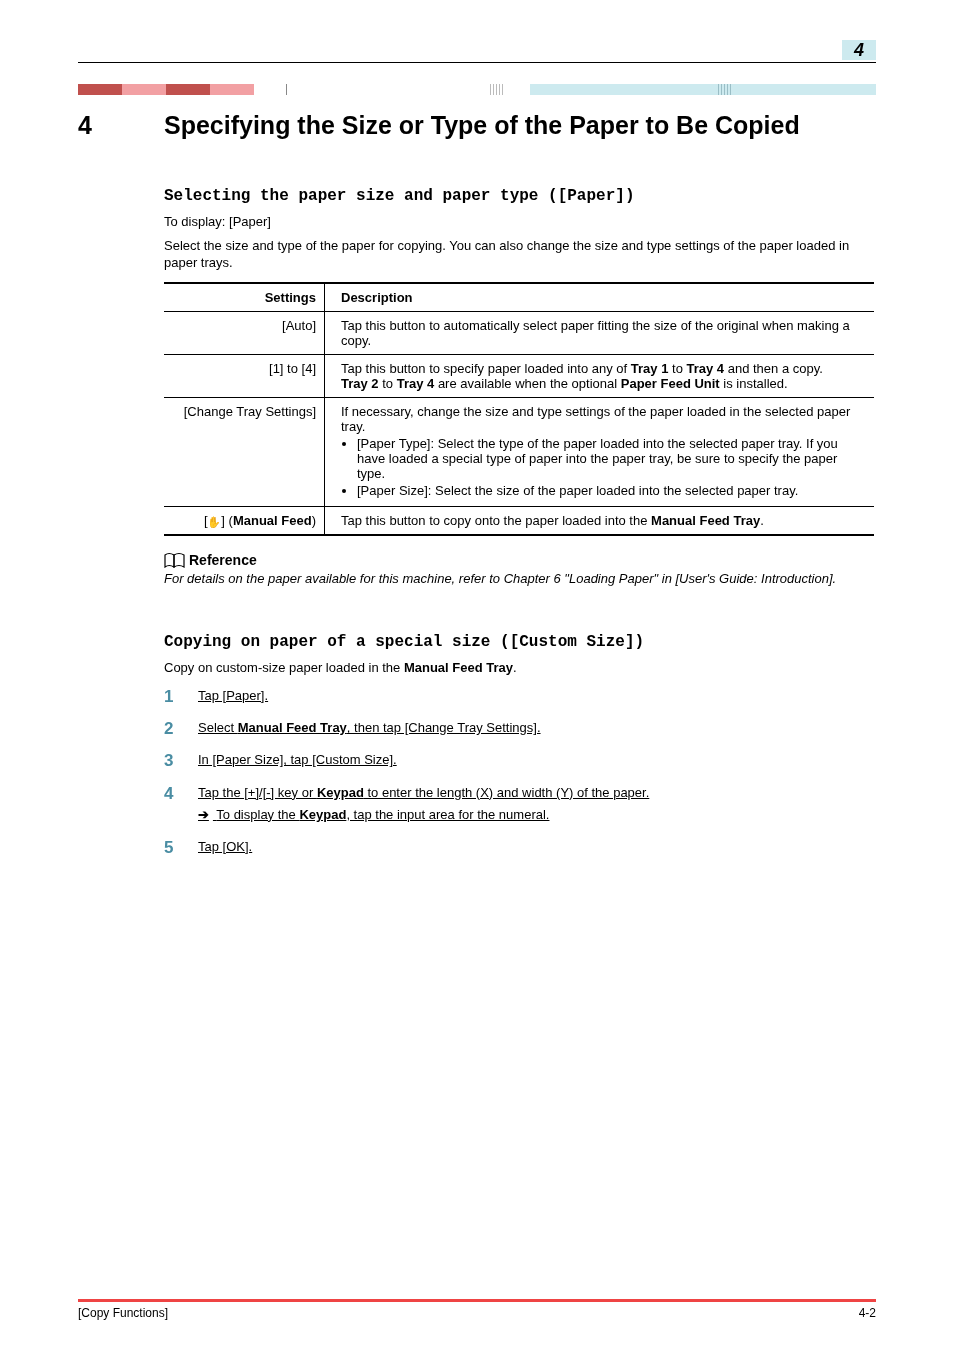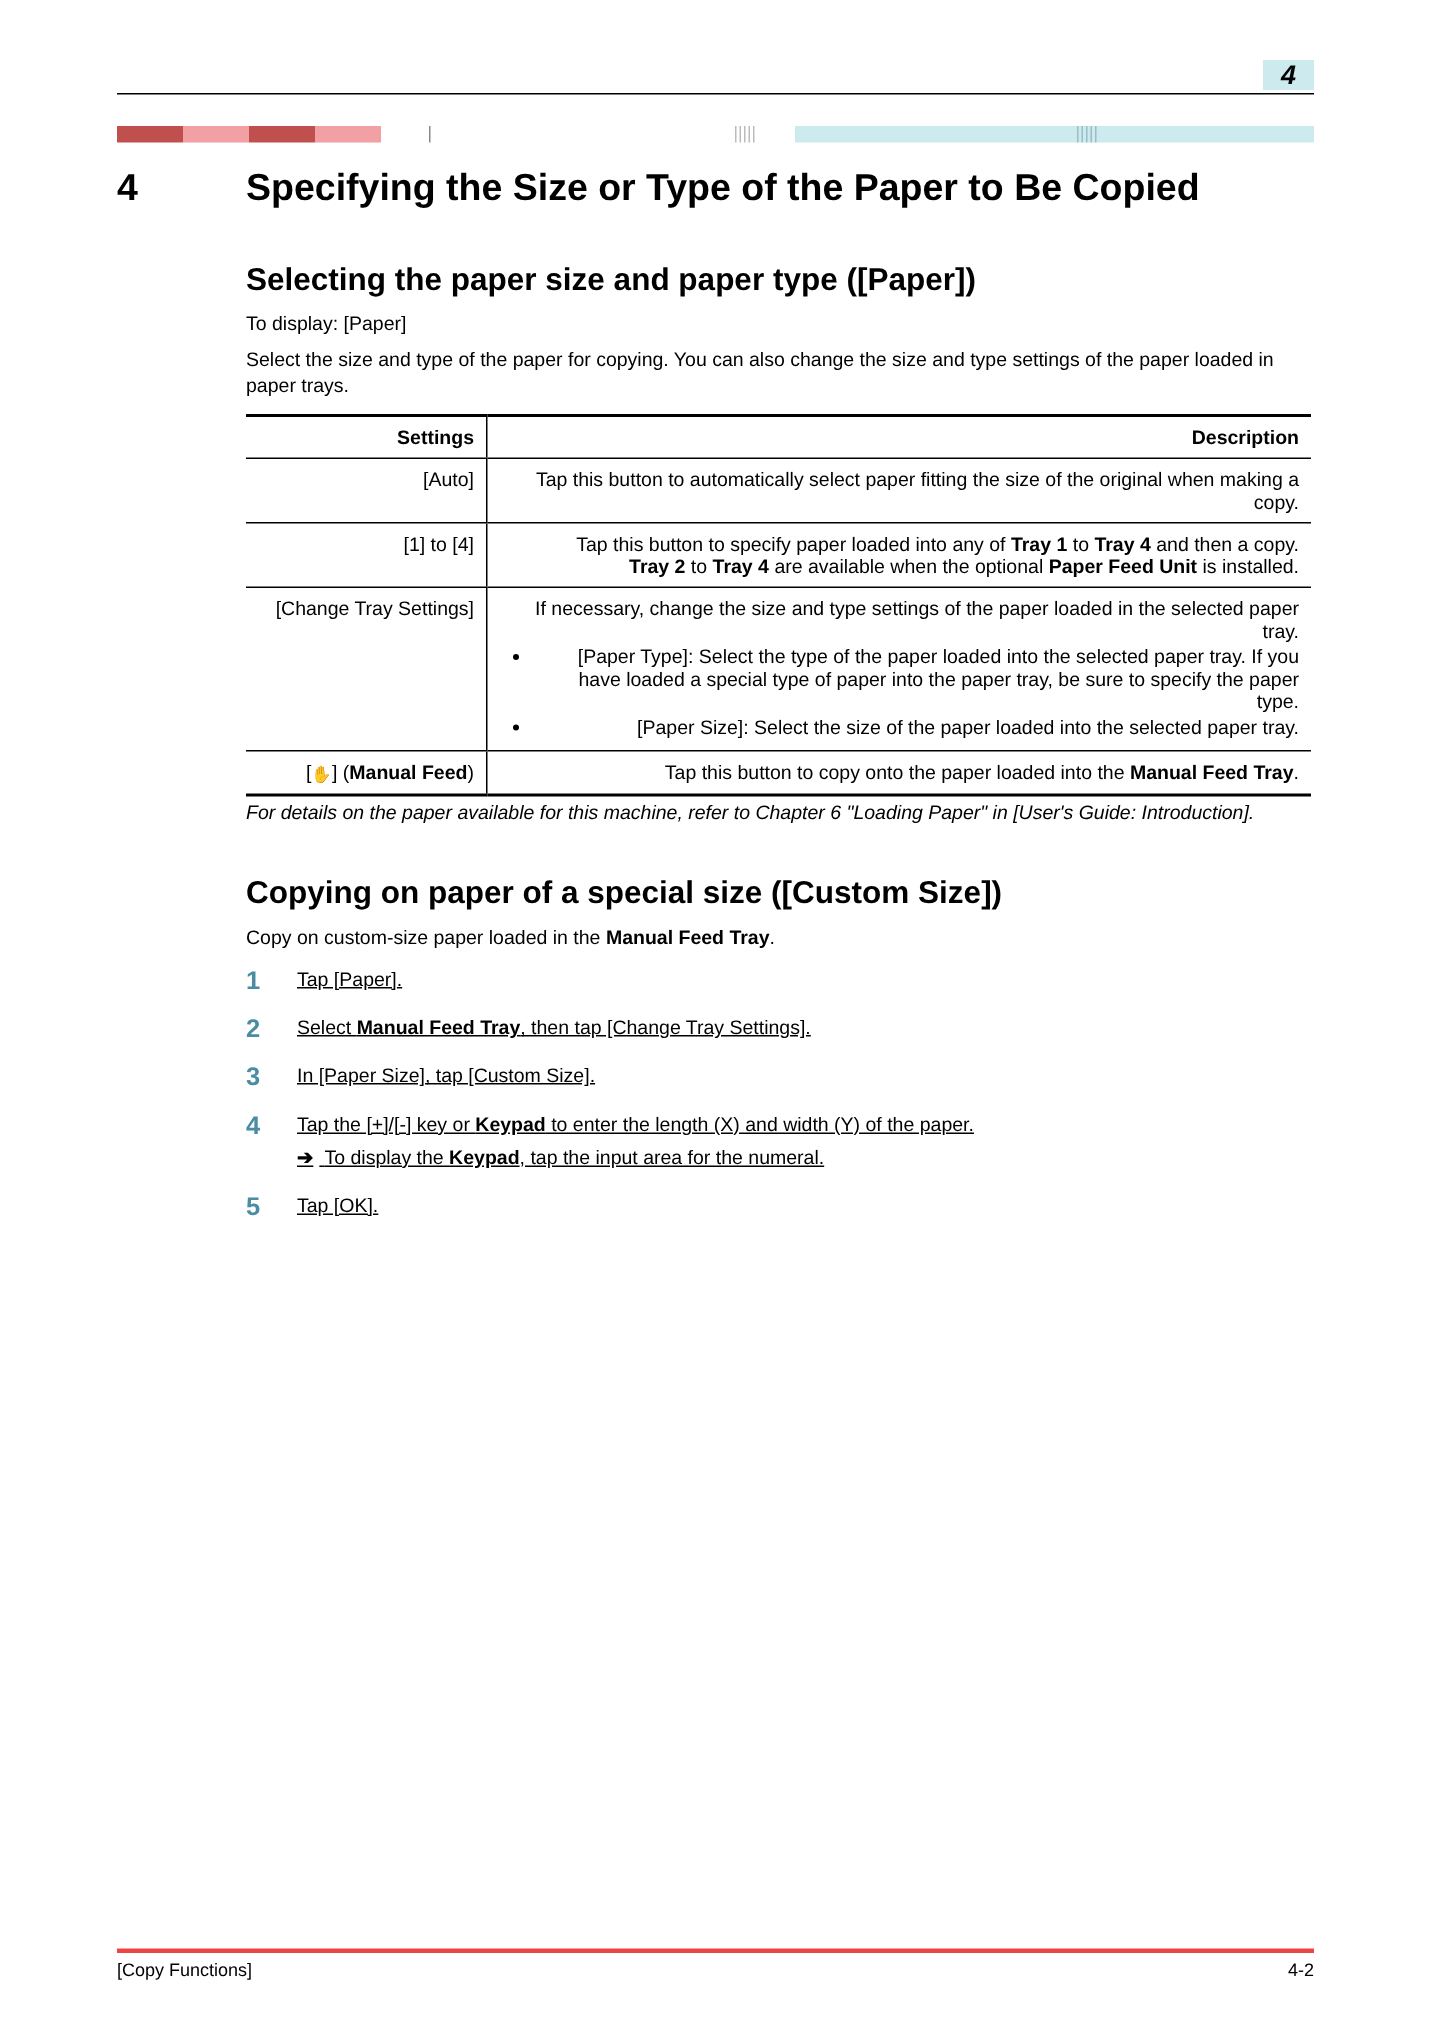--- a/index.html
+++ b/index.html
@@ -106,23 +106,24 @@
   h1 .chapnum {
     font-size: 25px;
     font-weight: bold;
     width: 86px;
     flex: 0 0 86px;
   }
   h1 .title {
     flex: 1;
   }
   h2 {
-    font-size: 21px;
-    font-weight: bold;
-    margin: 34px 0 8px 86px;
+    font-size: 16px;
+    font-weight: bold;
+    margin: 46px 0 8px 86px;
+    font-family: Liberation Mono, monospace;
   }
   p.body {
     font-size: 13px;
     margin: 6px 0 6px 86px;
     line-height: 1.35;
   }
   table.settings {
     border-collapse: collapse;
     margin: 10px 0 0 86px;
     width: 710px;
@@ -136,21 +137,20 @@
     vertical-align: top;
   }
   table.settings th:first-child, table.settings td:first-child {
     width: 150px;
     padding-left: 2px;
     text-align: right;
   }
   table.settings .vdiv {
     border-left: 1px solid #000;
     padding-left: 16px;
-    text-align: right;
   }
   table.settings thead th {
     border-top: 2px solid #000;
     border-bottom: 1px solid #000;
     font-weight: bold;
   }
   table.settings tr:last-child td {
     border-bottom: 2px solid #000;
   }
   ul.bullets {
@@ -303,20 +303,27 @@
           <td>
             <span>[</span><span class="hand-icon">✋</span><span>] (</span><b>Manual Feed</b><span>)</span>
           </td>
           <td class="vdiv">
             <span>Tap this button to copy onto the paper loaded into the </span><b>Manual Feed Tray</b><span>.</span>
           </td>
         </tr>
       </tbody>
     </table>
 
+    <div class="ref-label">
+      <svg width="22" height="16" viewBox="0 0 22 16">
+        <path d="M1 3 Q5 0 10 3 L10 15 Q5 12 1 15 Z" fill="none" stroke="#000" stroke-width="1.2"></path>
+        <path d="M10 3 Q15 0 20 3 L20 15 Q15 12 10 15 Z" fill="none" stroke="#000" stroke-width="1.2"></path>
+      </svg>
+      <span>Reference</span>
+    </div>
     <p class="ref-text">For details on the paper available for this machine, refer to Chapter 6 "Loading Paper" in [User's Guide: Introduction].</p>
 
     <h2>Copying on paper of a special size ([Custom Size])</h2>
     <p class="body">
       <span>Copy on custom-size paper loaded in the </span><b>Manual Feed Tray</b><span>.</span>
     </p>
 
     <ol class="steps">
       <li><span>Tap [Paper].</span></li>
       <li>

